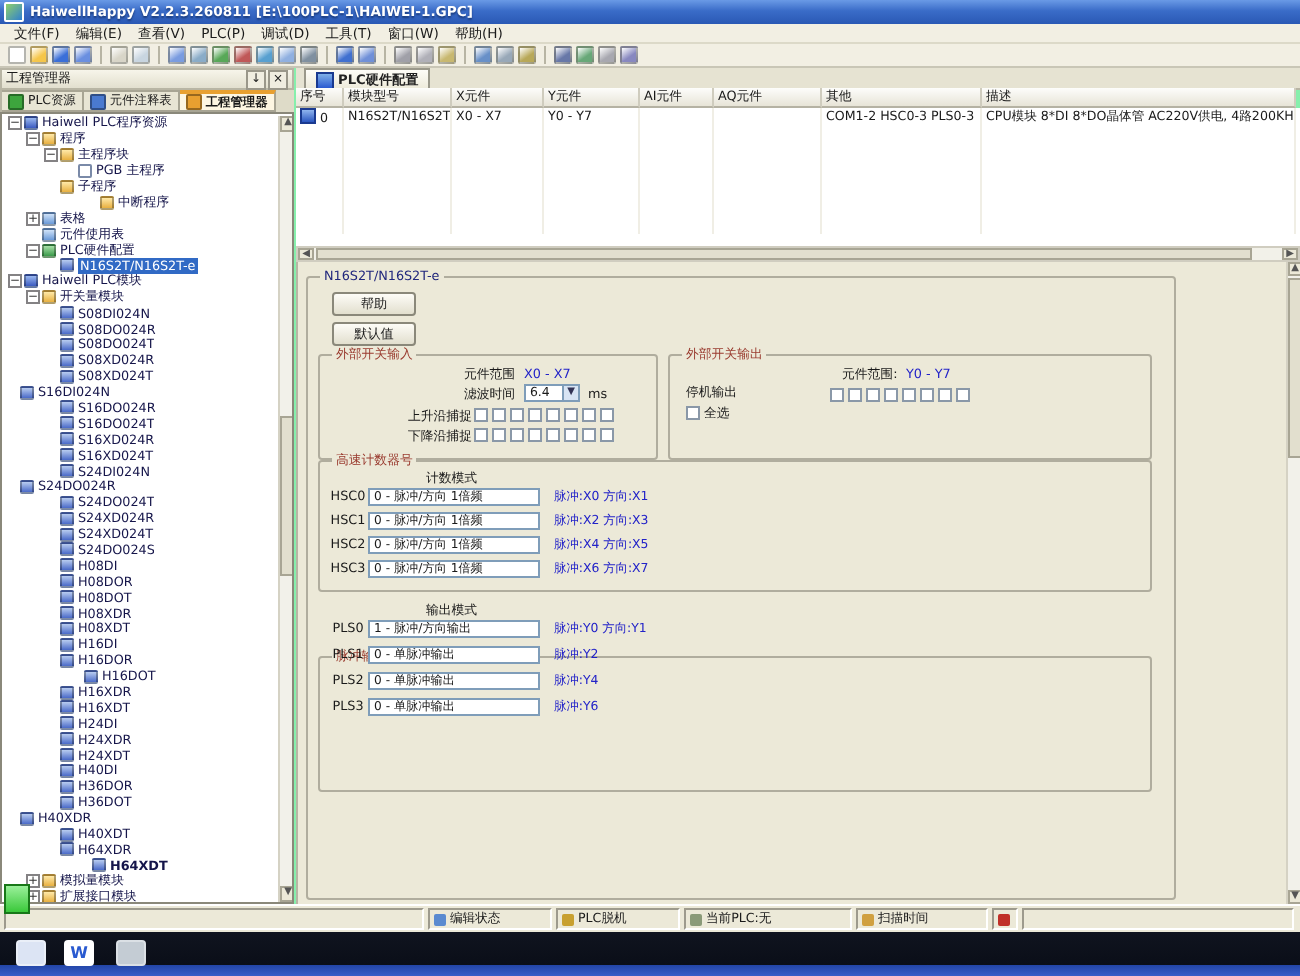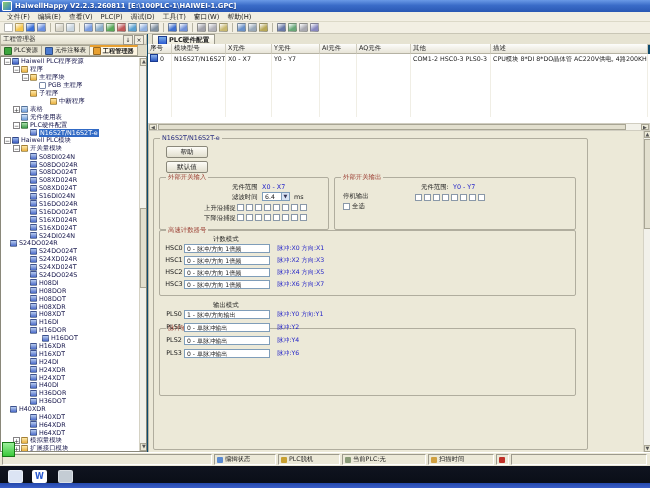--- a/index.html
+++ b/index.html
@@ -1,16 +1,16 @@
 <!DOCTYPE html>
 <html><head>
 <meta charset="utf-8">
 <style>
   html,body{margin:0;padding:0;background:#000;}
-  #screen{position:relative;width:650px;height:488px;background:#0c4a6e;overflow:hidden;
+  #screen{position:relative;width:650px;height:488px;background:#86efac;overflow:hidden;
           font-family:"DejaVu Sans",sans-serif;font-size:7px;color:#1a1a1a;}
   
   #titlebar{position:absolute;left:0;top:0;width:650px;height:12px;
     background:linear-gradient(180deg,#6a9ae6 0%,#3a6cc8 45%,#2a58b4 100%);
     display:flex;align-items:center;gap:3px;padding-left:2px;box-sizing:border-box;}
   #app-icon{width:8px;height:8px;background:linear-gradient(135deg,#8fd06a,#2f7fd0);border:1px solid #fff;border-radius:1px;flex:none;}
   #title-text{color:#fff;font-size:6.8px;font-weight:bold;white-space:nowrap;text-shadow:0 1px 1px #1a3a7a;}
   #menubar{position:absolute;left:0;top:12px;width:650px;height:10px;background:#f2efe3;border-bottom:1px solid #dcd9c8;display:flex;align-items:center;padding-left:3px;box-sizing:border-box;}
   .mi{padding:0 4px;font-size:6.8px;line-height:10px;white-space:nowrap;}
   #toolbar{position:absolute;left:0;top:22px;width:650px;height:12px;background:#f2efe3;border-bottom:1px solid #c9c6b6;display:flex;align-items:center;padding-left:3px;box-sizing:border-box;}
@@ -251,21 +251,21 @@
         <div class="trow" style="padding-left: 20px;">
           <span class="exp-sp"></span>
           <span class="tico mod"></span>
           <span class="tlabel">S08XD024R</span>
         </div>
         <div class="trow" style="padding-left: 20px;">
           <span class="exp-sp"></span>
           <span class="tico mod"></span>
           <span class="tlabel">S08XD024T</span>
         </div>
-        <div class="trow" style="padding-left: 20px; align-items: center;">
+        <div class="trow" style=" align-items: center;">
           <span class="exp-sp"></span>
           <span class="tico mod"></span>
           <span class="tlabel">S16DI024N</span>
         </div>
         <div class="trow" style="padding-left: 20px;">
           <span class="exp-sp"></span>
           <span class="tico mod"></span>
           <span class="tlabel">S16DO024R</span>
         </div>
         <div class="trow" style="padding-left: 20px;">
@@ -401,21 +401,21 @@
         <div class="trow" style="padding-left: 20px;">
           <span class="exp-sp"></span>
           <span class="tico mod"></span>
           <span class="tlabel">H40XDT</span>
         </div>
         <div class="trow" style="padding-left: 20px;">
           <span class="exp-sp"></span>
           <span class="tico mod"></span>
           <span class="tlabel">H64XDR</span>
         </div>
-        <div class="trow" style="padding-left: 20px;">
+        <div class="trow" style="padding-left: 36px; font-weight: bold;">
           <span class="exp-sp"></span>
           <span class="tico mod"></span>
           <span class="tlabel">H64XDT</span>
         </div>
         <div class="trow" style="padding-left: 11px;">
           <span class="exp">+</span>
           <span class="tico fold"></span>
           <span class="tlabel">模拟量模块</span>
         </div>
         <div class="trow" style="padding-left: 11px;">

